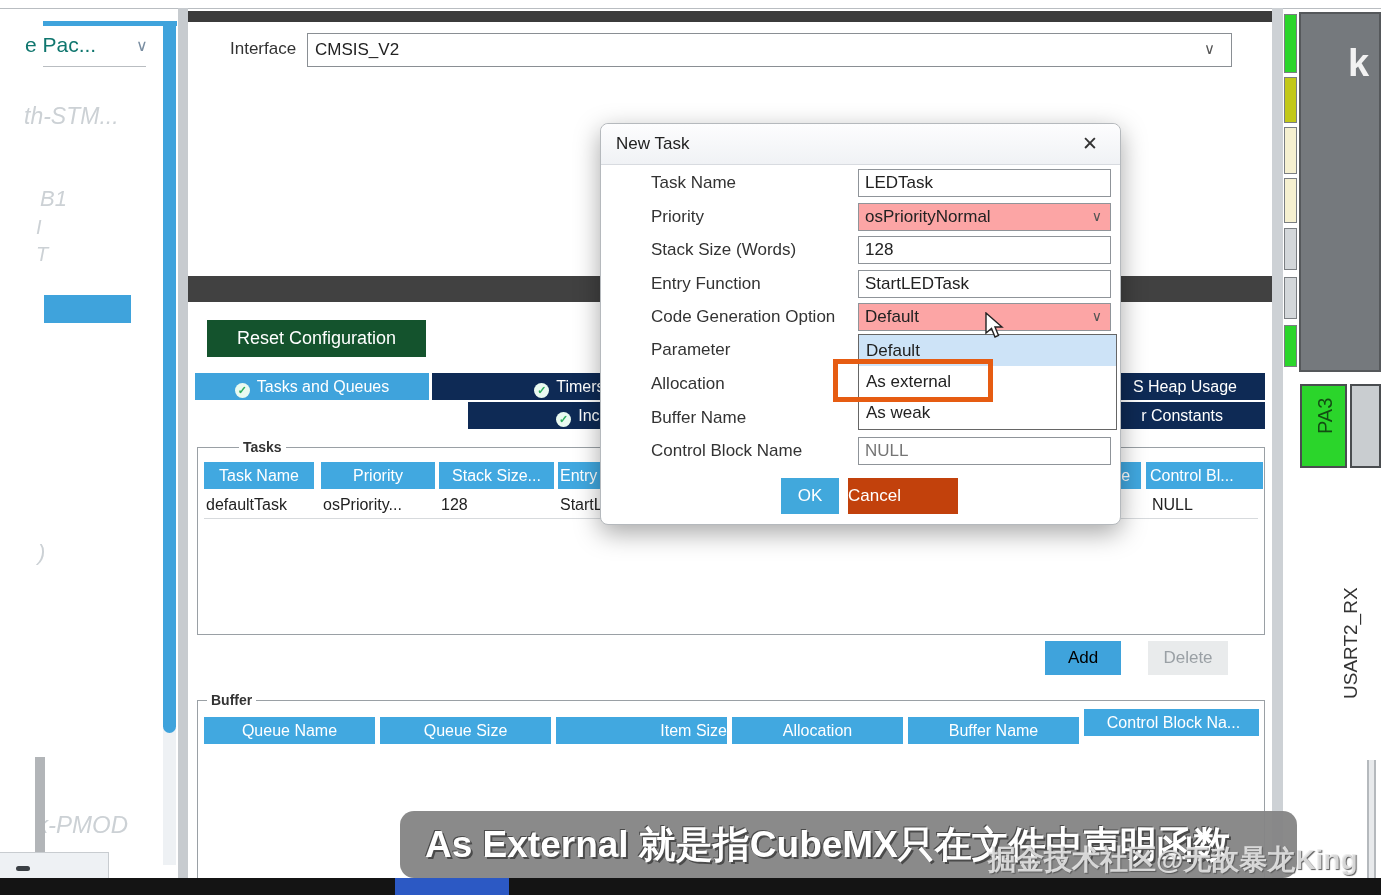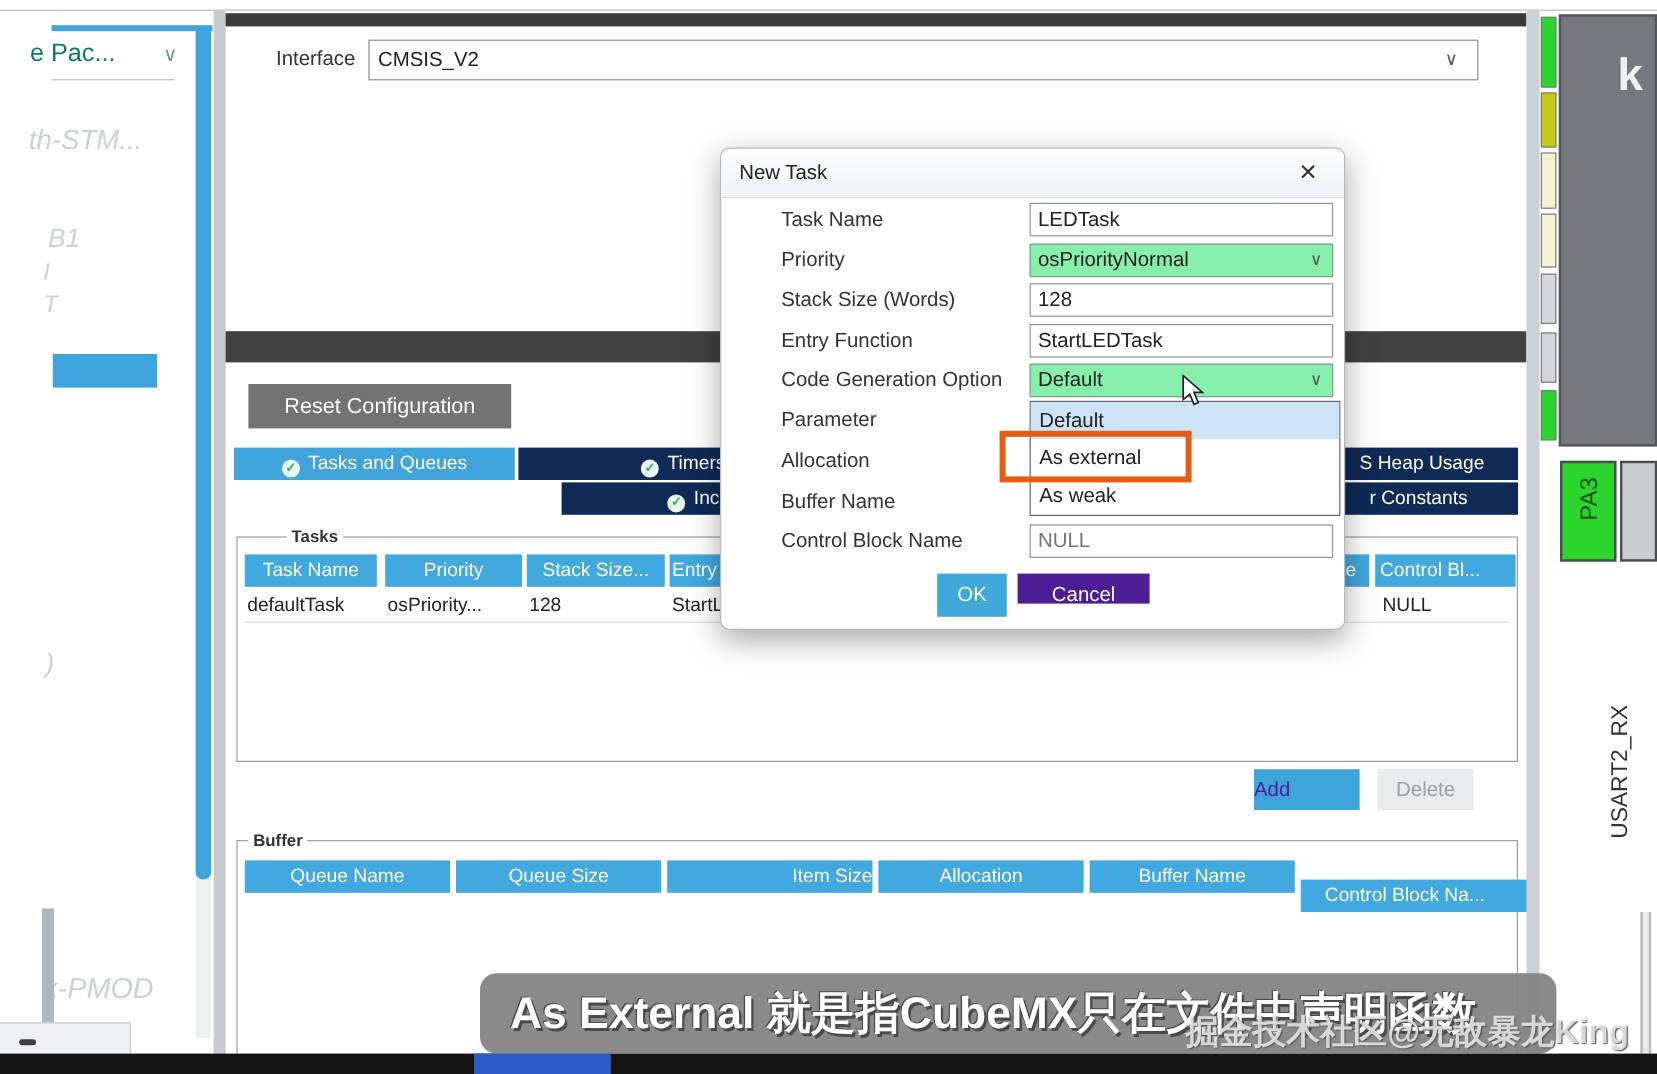--- a/index.html
+++ b/index.html
@@ -27,21 +27,21 @@
   .sb-thumb{left:163px;top:25px;width:13px;height:708px;background:#3fa3dc;border-radius:0 0 7px 7px;}
   .sb-sep{left:178px;top:8px;width:10px;height:871px;background:#c7cbcf;}
 
   
   .main-topbar{left:188px;top:11px;width:1084px;height:11px;background:#3b3b3b;}
   .if-label{left:230px;top:39px;font-size:17px;color:#333;}
   .if-select{left:307px;top:33px;width:923px;height:32px;border:1px solid #8a8f94;background:#fff;}
   .if-value{left:315px;top:40px;font-size:17px;color:#222;}
   .if-chev{left:1204px;top:40px;font-size:15px;color:#555;}
   .darkband{left:188px;top:276px;width:1084px;height:26px;background:#414141;}
-  .resetbtn{left:207px;top:320px;width:219px;height:37px;background:#737373;color:#fff;font-size:18px;text-align:center;line-height:37px;}
+  .resetbtn{left:207px;top:320px;width:219px;height:37px;background:#14532d;color:#fff;font-size:18px;text-align:center;line-height:37px;}
 
   .tab{height:27px;color:#fff;font-size:16px;line-height:27px;text-align:center;background:#0e2a55;}
   .tab.active{background:#3fa3dc;}
   .chk{display:inline-block;width:15px;height:15px;border-radius:50%;background:#eafaf0;color:#2fae5e;font-size:11px;line-height:15px;text-align:center;vertical-align:-2px;margin-right:7px;font-weight:bold;}
   .t11{left:195px;top:373px;width:234px;}
   .t12{left:432px;top:373px;width:330px;}
   .t13{left:900px;top:373px;width:365px;text-align:right;padding-right:28px;box-sizing:border-box;}
   .t21{left:195px;top:402px;width:270px;}
   .t22{left:468px;top:402px;width:250px;}
   .t23{left:900px;top:402px;width:365px;text-align:right;padding-right:42px;box-sizing:border-box;}
@@ -49,39 +49,39 @@
   .groupbox{border:1px solid #9aa0a5;background:#fff;}
   .tasksbox{left:197px;top:447px;width:1066px;height:186px;}
   .queuesbox{left:197px;top:700px;width:1066px;height:178px;}
   .legend{background:#fff;padding:0 4px;font-size:14px;font-weight:bold;color:#333;}
   .leg-tasks{left:207px;top:439px;margin-left:32px;}
   .leg-queues{left:207px;top:692px;}
   .hcell{position:absolute;height:27px;background:#41a8e0;color:#fff;font-size:16px;line-height:27px;text-align:center;overflow:hidden;white-space:nowrap;}
   .rcell{position:absolute;height:27px;color:#222;font-size:16px;line-height:27px;text-align:left;white-space:nowrap;}
   .rowline{position:absolute;left:6px;top:70px;width:1054px;height:1px;background:#d7dadd;}
 
-  .addbtn{left:1045px;top:641px;width:88px;height:34px;background:#3fa3dc;color:#4c1d95;font-size:17px;text-align:left;line-height:34px;}
+  .addbtn{left:1045px;top:641px;width:76px;height:34px;background:#3fa3dc;color:#000000;font-size:17px;text-align:center;line-height:34px;}
   .delbtn{left:1148px;top:641px;width:80px;height:34px;background:#e9ebec;color:#9aa0a5;font-size:17px;text-align:center;line-height:34px;}
 
   
   .dialog{left:600px;top:123px;width:519px;height:400px;background:#fff;border:1px solid #b5b9bd;border-radius:8px;box-shadow:0 8px 26px rgba(0,0,0,.35);z-index:50;}
   .dlg-title{position:absolute;left:0;top:0;width:100%;height:41px;background:linear-gradient(#fdfdfe,#f0f2f5);border-bottom:1px solid #d8dbe0;border-radius:8px 8px 0 0;box-sizing:border-box;}
   .dlg-title-text{position:absolute;left:15px;top:10px;font-size:17px;color:#222;}
   .dlg-close{position:absolute;right:22px;top:8px;font-size:19px;color:#333;cursor:pointer;}
   .dlg-label{position:absolute;left:50px;font-size:17px;color:#333;white-space:nowrap;}
   .dlg-input{position:absolute;left:257px;width:253px;height:28px;border:1px solid #8f9499;font-size:17px;color:#222;padding:0 6px;box-sizing:border-box;font-family:"Liberation Sans",sans-serif;background:#fff;}
-  .dlg-select{position:absolute;left:257px;width:253px;height:28px;border:1px solid #8f9499;background:#86efac;box-sizing:border-box;}
+  .dlg-select{position:absolute;left:257px;width:253px;height:28px;border:1px solid #8f9499;background:#fca5a5;box-sizing:border-box;}
   .dlg-select .val{position:absolute;left:6px;top:3px;font-size:17px;color:#222;}
   .dlg-select .chev{position:absolute;right:8px;top:4px;font-size:14px;color:#555;}
   .ddlist{position:absolute;left:257px;top:210px;width:257px;height:94px;background:#fff;border:1px solid #666;z-index:52;}
   .dditem{position:absolute;left:0;width:100%;height:31px;font-size:17px;color:#222;line-height:31px;padding-left:7px;box-sizing:border-box;}
   .dditem.sel{background:#cde3f7;}
   .orangebox{position:absolute;left:232px;top:235px;width:160px;height:43px;border:5px solid #e65c12;box-sizing:border-box;z-index:53;background:transparent;}
   .okbtn{position:absolute;left:180px;top:354px;width:58px;height:36px;background:#41a8dc;color:#fff;font-size:17px;text-align:center;line-height:36px;}
-  .cancelbtn{position:absolute;left:247px;top:354px;width:110px;height:25px;background:#4c1d95;color:#fff;font-size:17px;text-align:center;line-height:36px;}
+  .cancelbtn{position:absolute;left:247px;top:354px;width:110px;height:36px;background:#c2410c;color:#fff;font-size:17px;line-height:36px;}
 
   .cursor{left:984px;top:312px;z-index:90;}
 
   
   .r-strip{left:1272px;top:8px;width:11px;height:871px;background:#cdd1d5;}
   .pin-col{position:absolute;left:1284px;width:13px;border:1px solid #7a7e82;box-sizing:border-box;}
   .chipbody{left:1299px;top:12px;width:82px;height:360px;background:#75797d;border:2px solid #55585b;box-sizing:border-box;}
   .chip-k{left:1348px;top:42px;font-size:38px;color:#f2f2f2;font-weight:bold;}
   .bigpin{position:absolute;top:384px;height:84px;border:2px solid #4a4d50;box-sizing:border-box;}
   .pa3{left:1300px;width:47px;background:#2bd52b;}
@@ -155,21 +155,21 @@
 
   <div class="abs addbtn">Add</div>
   <div class="abs delbtn">Delete</div>
 
   <div class="abs groupbox queuesbox">
     <div class="hcell" style="left:6px;top:16px;width:171px;">Queue Name</div>
     <div class="hcell" style="left:182px;top:16px;width:171px;">Queue Size</div>
     <div class="hcell" style="left:358px;top:16px;width:171px;text-align:right;">Item Size</div>
     <div class="hcell" style="left:534px;top:16px;width:171px;">Allocation</div>
     <div class="hcell" style="left:710px;top:16px;width:171px;">Buffer Name</div>
-    <div class="hcell" style="left:886px;top:32px;width:171px;text-align:left;padding-left:20px;">Control Block Na...</div>
+    <div class="hcell" style="left:886px;top:8px;width:171px;text-align:center;padding-left:4px;">Control Block Na...</div>
   </div>
   <div class="abs legend leg-queues">Buffer</div>
 
   <div class="abs r-strip"></div>
   <div class="pin-col" style="top:14px;height:59px;background:#2bd52b;"></div>
   <div class="pin-col" style="top:77px;height:46px;background:#c2c818;"></div>
   <div class="pin-col" style="top:127px;height:47px;background:#f5f0d0;"></div>
   <div class="pin-col" style="top:178px;height:45px;background:#f5f0d0;"></div>
   <div class="pin-col" style="top:228px;height:42px;background:#d3d7da;"></div>
   <div class="pin-col" style="top:277px;height:42px;background:#d3d7da;"></div>

